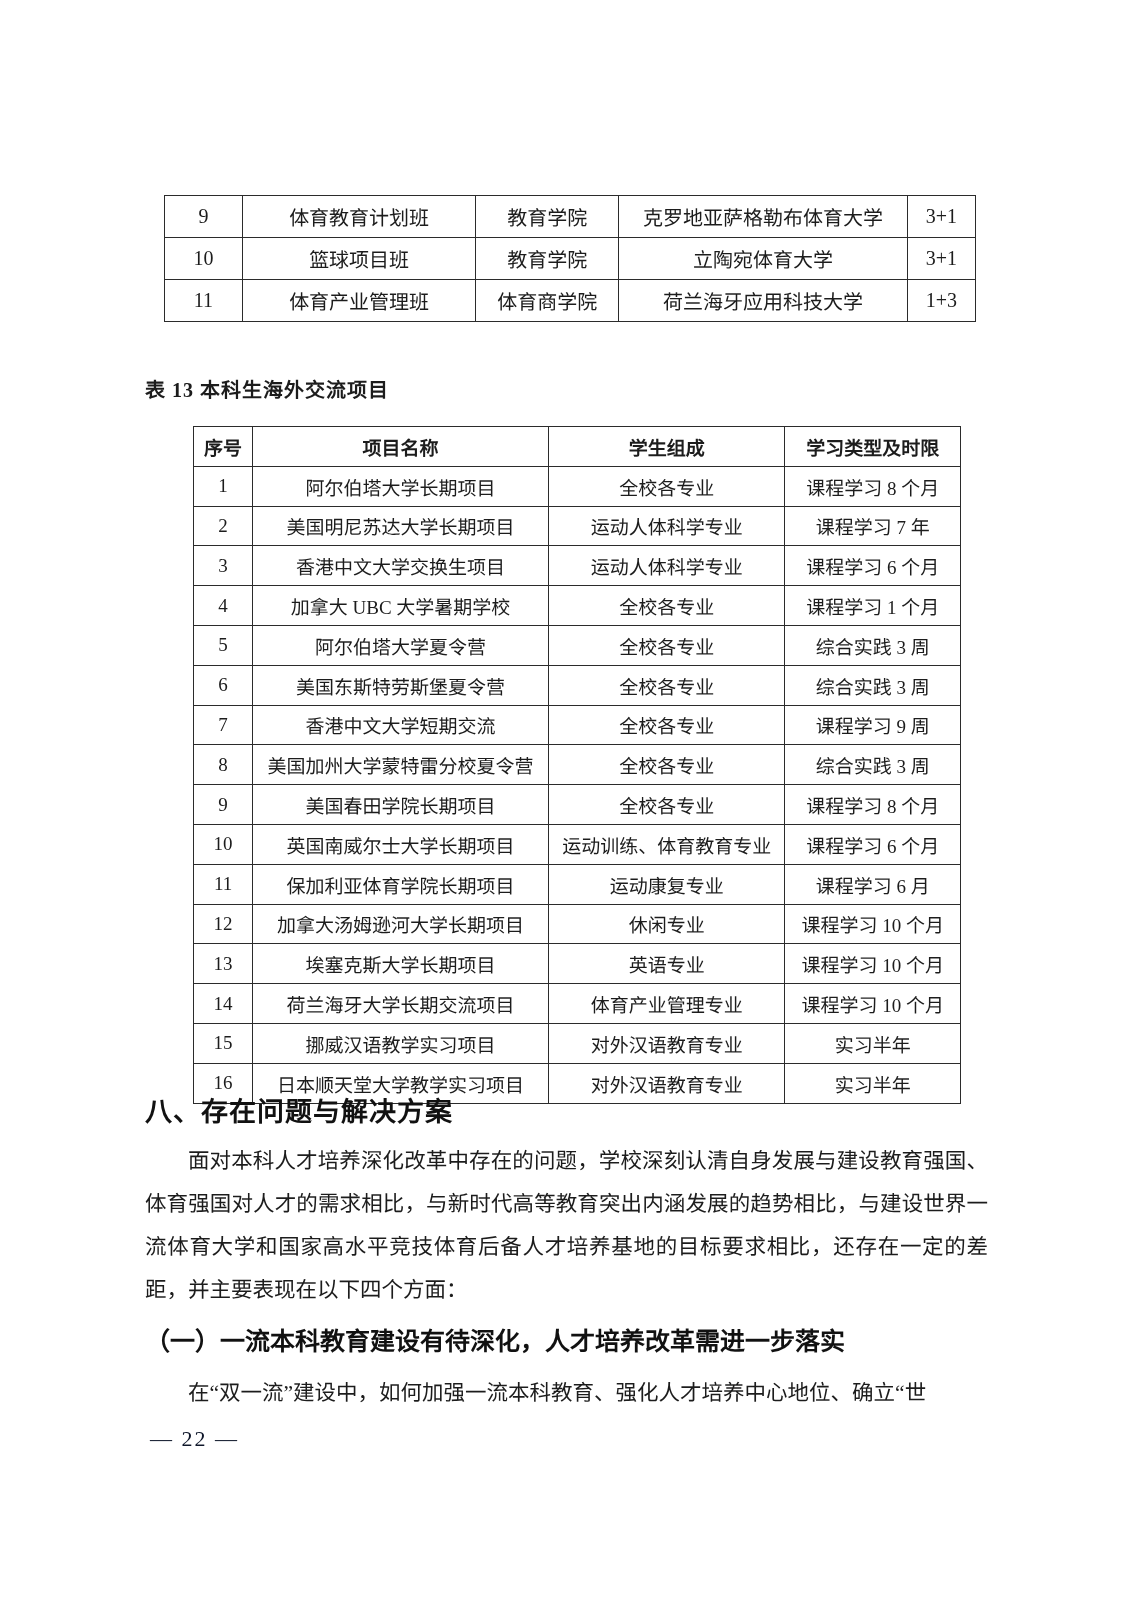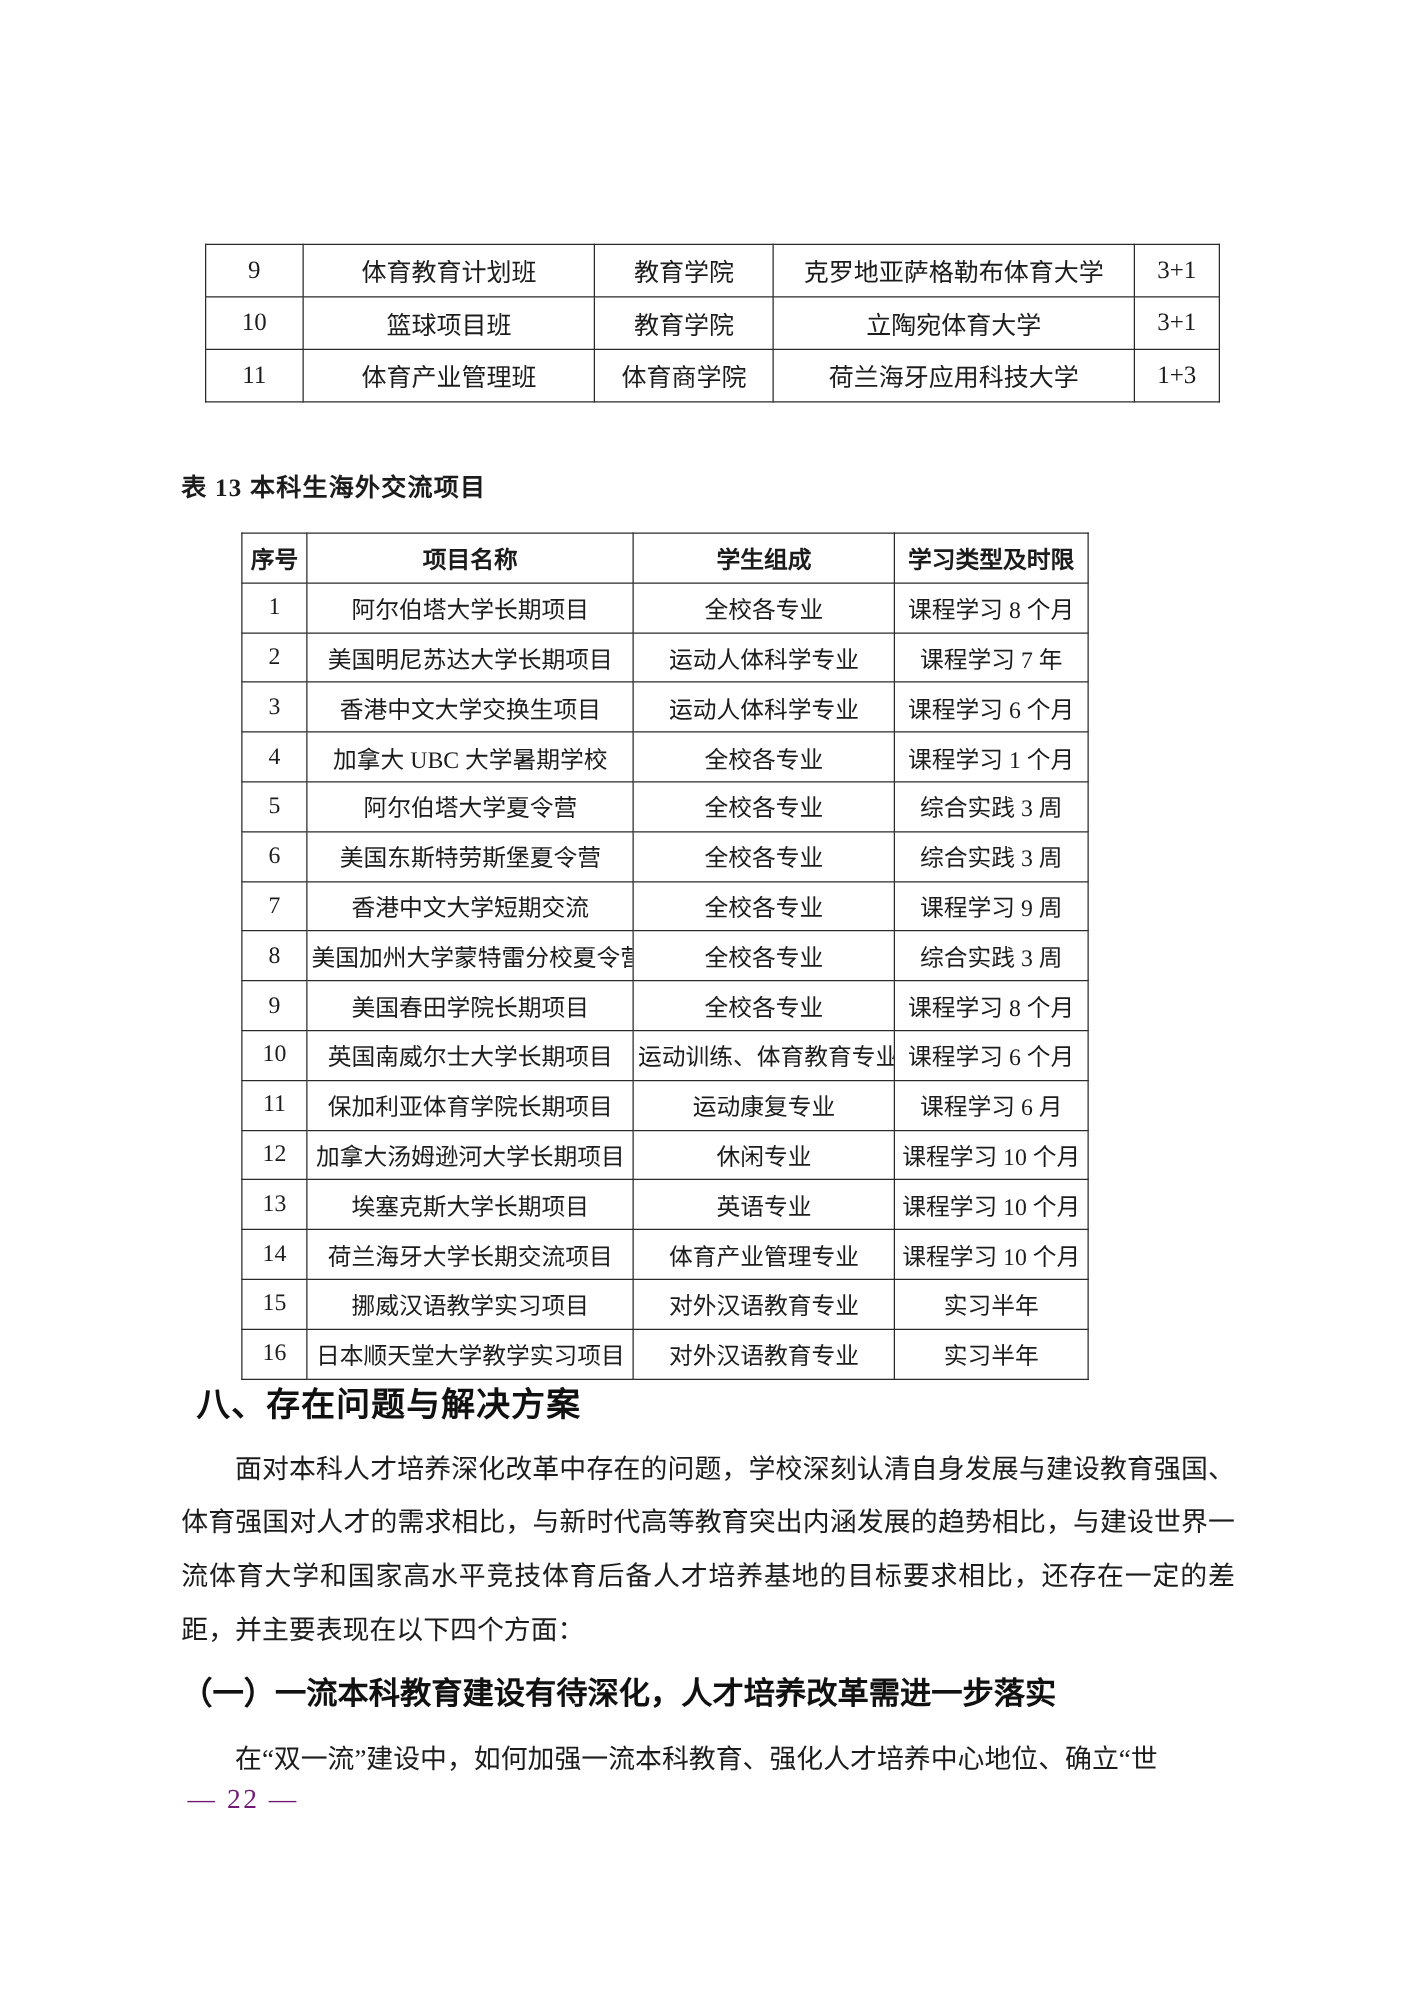--- a/index.html
+++ b/index.html
@@ -54,21 +54,21 @@
     font-size: 20px;
     font-weight: bold;
     letter-spacing: 1px;
   }
 
   
   .table13 {
     position: absolute;
     left: 193px;
     top: 426px;
-    width: 678px;
+    width: 768px;
     font-size: 19px;
   }
   .table13 th { height: 38.8px; font-weight: bold; }
   .table13 td { height: 38.8px; }
   .table13 col:nth-child(1) { width: 7.7%; }
   .table13 col:nth-child(2) { width: 38.6%; }
   .table13 col:nth-child(3) { width: 30.8%; }
   .table13 col:nth-child(4) { width: 22.9%; }
 
   
@@ -76,21 +76,21 @@
     position: absolute;
     left: 145px;
     top: 1094px;
     width: 843px;
   }
   .section-heading {
     font-family: "Liberation Sans", "DejaVu Sans", sans-serif;
     font-size: 27px;
     font-weight: bold;
     color: #111;
-    margin: 12px;
+    margin: 0;
     line-height: 36px;
     letter-spacing: 1px;
   }
   .body-para {
     font-size: 21.5px;
     line-height: 43px;
     text-align: justify;
     text-indent: 2em;
     margin: 10px 0 0 0;
   }
@@ -106,21 +106,21 @@
     margin-top: 14px;
   }
 
   
   .page-footer {
     position: absolute;
     left: 150px;
     top: 1426px;
     font-size: 22px;
     letter-spacing: 2px;
-    color: #701a75;
+    color: #0f172a;
   }
 </style>
 </head>
 <body>
 
 <table class="partial-table">
   <colgroup>
       <col>
       <col>
       <col>

